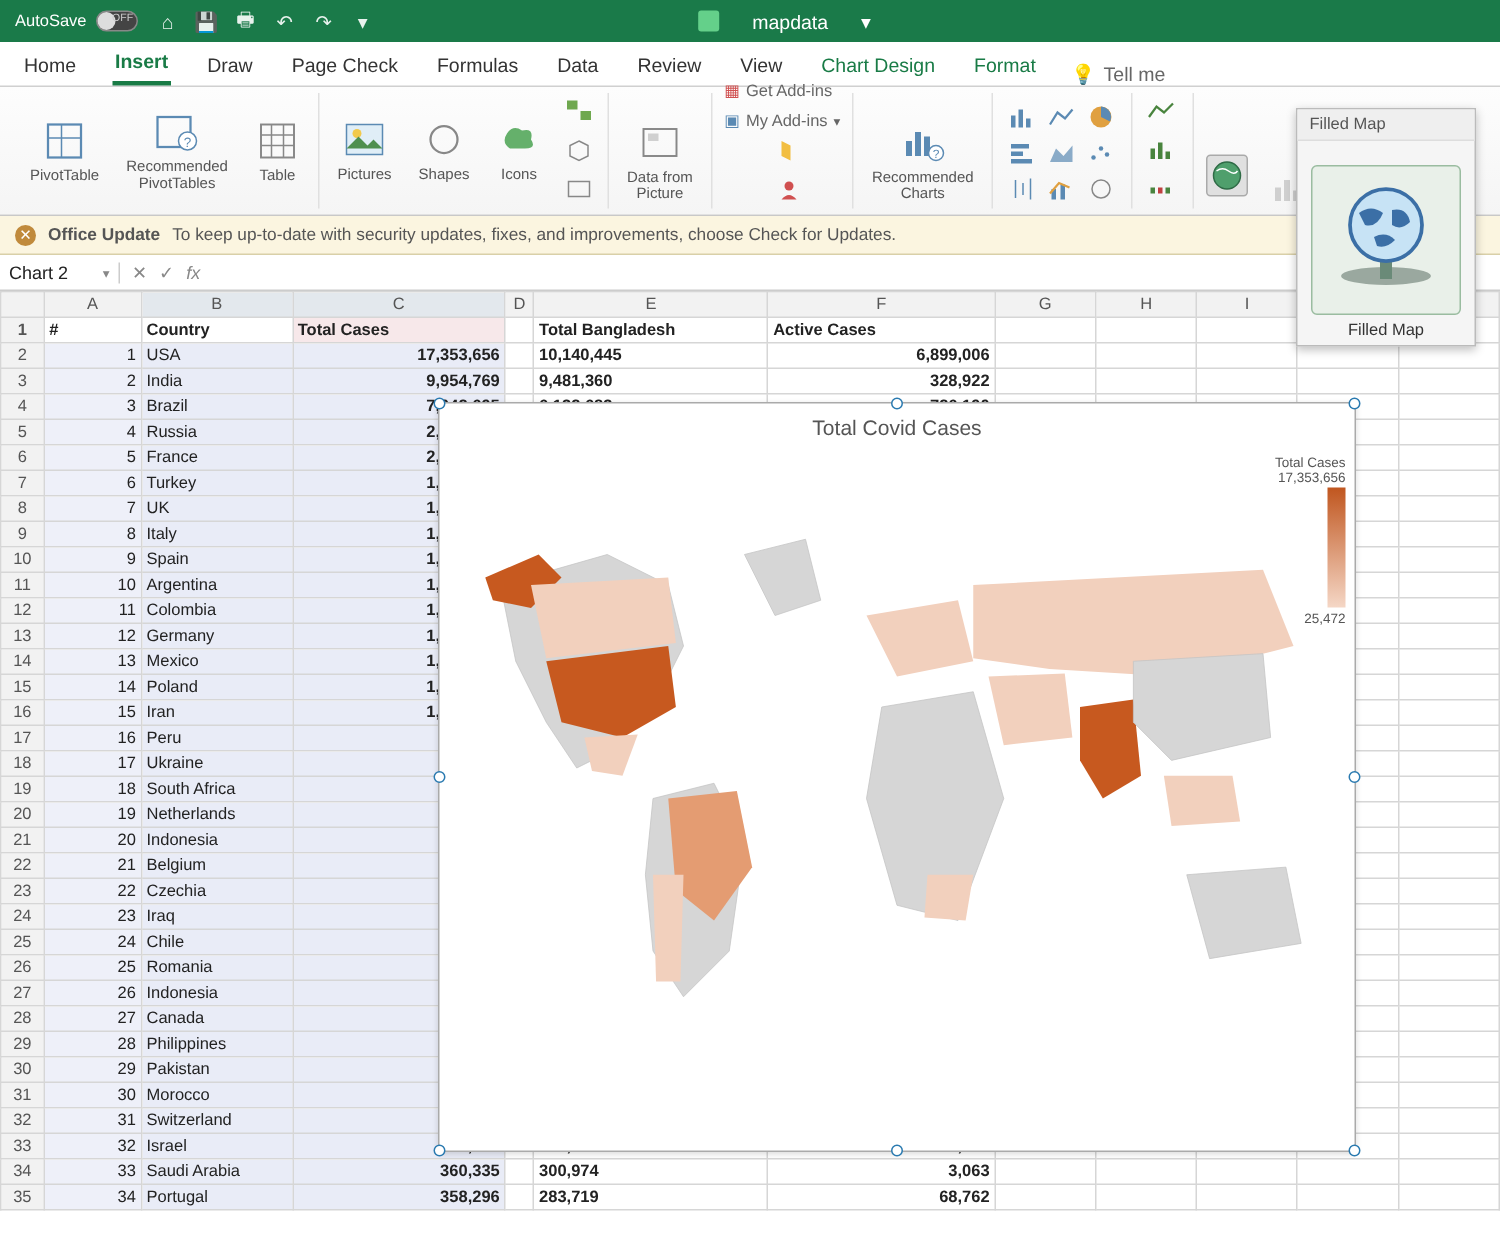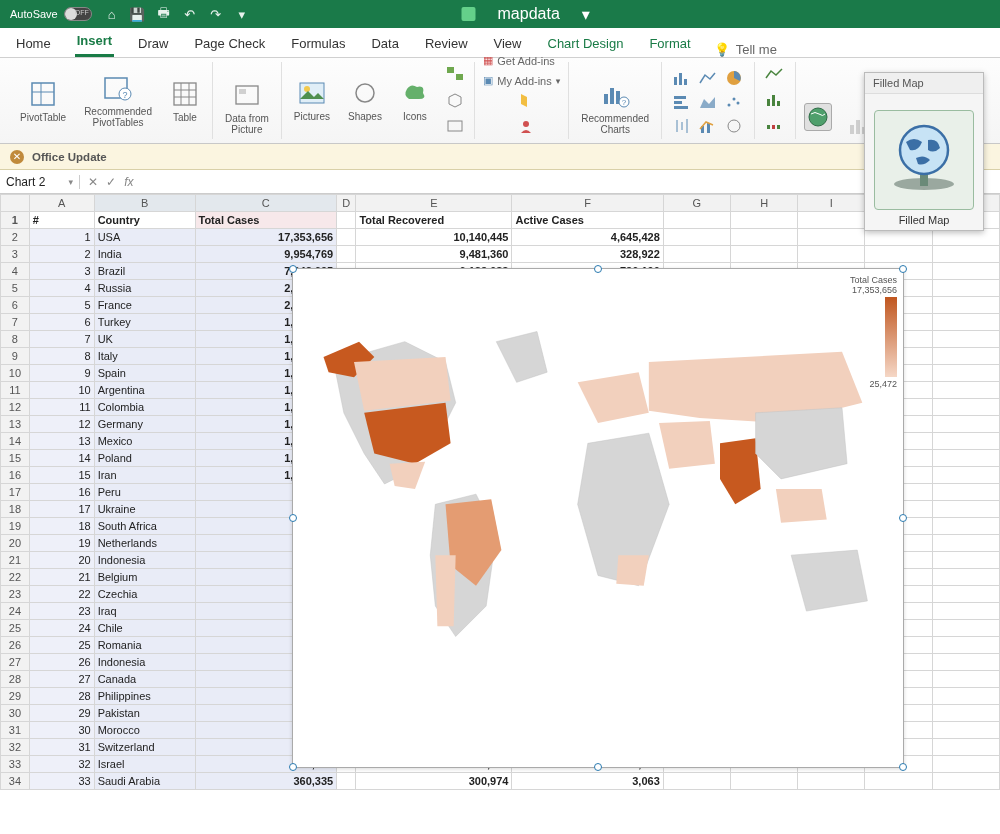--- a/index.html
+++ b/index.html
@@ -6,21 +6,21 @@
   body { width: 1000px; height: 834px; overflow: hidden; background: #fff; font-size: 12px; color: #222; position: relative; }
 
   
   .titlebar { background:#1a7a49; height:28px; display:flex; align-items:center; padding:0 10px; color:#fff; position:relative; }
   .autosave { display:flex; align-items:center; gap:6px; font-size:11px; }
   .toggle { width:28px; height:14px; border-radius:7px; background:#444; border:1px solid #888; position:relative; }
   .toggle .knob { width:12px;height:12px;border-radius:50%;background:#ddd;position:absolute;left:0;top:0; }
   .toggle .off{position:absolute;right:2px;top:1px;font-size:7px;color:#ccc;}
   .qat { display:flex; gap:10px; margin-left:12px; align-items:center; }
   .qat-icon { width:16px; height:16px; display:flex; align-items:center; justify-content:center; font-size:13px; opacity:.9; }
-  .filename { position:absolute; left:50%; transform:translateX(-30%); display:flex; align-items:center; gap:22px; font-size:16px; }
+  .filename { position:absolute; left:50%; transform:translateX(-30%); display:flex; align-items:center; gap:22px; font-size:13px; }
   .file-icon{width:14px;height:14px;background:#64d08a;border-radius:2px;}
 
   
   .tabs { background:#fff; height:30px; display:flex; align-items:flex-end; padding:0 14px; gap:22px; font-size:13px; border-bottom:1px solid #d0d0d0; }
   .tab { padding:6px 2px; cursor:pointer; color:#333; }
   .tab.active { color:#197b46; font-weight:600; border-bottom:3px solid #197b46; }
   .tab.ctx { color:#197b46; }
   .tellme { display:flex; align-items:center; gap:5px;color:#666; }
 
   
@@ -58,21 +58,21 @@
   
   .grid-wrap{position:relative;height:640px;}
   table.sheet{border-collapse:collapse;table-layout:fixed;width:1000px;}
   .sheet th,.sheet td{border:1px solid #d6d6d6;height:17px;font-size:11px;padding:0 3px;overflow:hidden;white-space:nowrap;}
   .sheet thead th{background:#f2f2f2;color:#555;font-weight:normal;text-align:center;}
   .sheet .rowhdr{background:#f2f2f2;text-align:center;color:#555;width:24px;}
   .sheet .col-num{width:54px;text-align:right;}
   .sheet .col-country{width:84px;text-align:left;}
   .sheet .col-total{width:118px;text-align:right;}
   .sheet .col-d{width:16px;}
-  .sheet .col-rec{width:130px;text-align:right;}
+  .sheet .col-rec{width:130px;}
   .sheet .col-act{width:126px;text-align:right;}
   .sel-a{background:#eef0f9;}
   .sel-b{background:#e9ecf7;}
   .hdr-row td{font-weight:600;background:#fff;color:#222;}
   .hilite-hdr{background:#f7e8ea !important;}
   .col-blank{width:56px;}
   .sheet thead th.sel{background:#e3e8ed;}
 
   
   .chart-obj{position:absolute;left:292px;top:74px;width:612px;height:500px;background:#fff;border:1px solid #aaa;box-shadow:0 1px 4px rgba(0,0,0,.15);}
@@ -166,77 +166,77 @@
               <line x1="2" y1="16" x2="24" y2="16" stroke="#888"></line>
               <line x1="9" y1="2" x2="9" y2="24" stroke="#888"></line>
               <line x1="17" y1="2" x2="17" y2="24" stroke="#888"></line>
             </svg>
           </span>
         <span>Table</span>
       </div>
     </div>
   </div>
   <div class="group">
+    <div class="group-row">
+      <div class="big-btn">
+        <span class="ico">
+            <svg width="28" height="24">
+              <rect x="2" y="2" width="24" height="20" fill="#e0eef7" stroke="#5b8ab3"></rect>
+              <circle cx="9" cy="8" r="3" fill="#f2c94c"></circle>
+              <path d="M2 18 L10 10 L16 16 L20 12 L26 18 Z" fill="#4f8f4f"></path>
+            </svg>
+          </span>
+        <span>Pictures</span>
+      </div>
+      <div class="big-btn">
+        <span class="ico">
+            <svg width="28" height="24">
+              <circle cx="14" cy="12" r="9" fill="none" stroke="#888" stroke-width="1.5"></circle>
+            </svg>
+          </span>
+        <span>Shapes</span>
+      </div>
+      <div class="big-btn">
+        <span class="ico">
+            <svg width="28" height="24">
+              <path d="M8 18 Q2 14 6 8 Q10 2 16 6 Q24 4 22 12 Q26 18 18 18 Z" fill="#65b06b"></path>
+            </svg>
+          </span>
+        <span>Icons</span>
+      </div>
+      <div style="display:flex;flex-direction:column;gap:4px;">
+        <span class="mini">
+            <svg width="18" height="16">
+              <rect x="1" y="1" width="7" height="6" fill="#6fa84f"></rect>
+              <rect x="10" y="8" width="7" height="6" fill="#6fa84f"></rect>
+            </svg>
+          </span>
+        <span class="mini">
+            <svg width="18" height="16">
+              <path d="M9 2 L15 5 L15 12 L9 15 L3 12 L3 5 Z" fill="none" stroke="#888"></path>
+            </svg>
+          </span>
+        <span class="mini">
+            <svg width="18" height="16">
+              <rect x="2" y="3" width="14" height="10" fill="none" stroke="#888"></rect>
+            </svg>
+          </span>
+      </div>
+    </div>
+  </div>
+  <div class="group">
     <div class="big-btn">
       <span class="ico">
           <svg width="28" height="26">
             <rect x="3" y="4" width="22" height="18" fill="none" stroke="#888" stroke-width="1.3"></rect>
             <rect x="6" y="7" width="7" height="5" fill="#d0d0d0"></rect>
           </svg>
         </span>
       <span style="white-space:pre-line;text-align:center;">Data from
 Picture</span>
-    </div>
-  </div>
-  <div class="group">
-    <div class="group-row">
-      <div class="big-btn">
-        <span class="ico">
-            <svg width="28" height="24">
-              <rect x="2" y="2" width="24" height="20" fill="#e0eef7" stroke="#5b8ab3"></rect>
-              <circle cx="9" cy="8" r="3" fill="#f2c94c"></circle>
-              <path d="M2 18 L10 10 L16 16 L20 12 L26 18 Z" fill="#4f8f4f"></path>
-            </svg>
-          </span>
-        <span>Pictures</span>
-      </div>
-      <div class="big-btn">
-        <span class="ico">
-            <svg width="28" height="24">
-              <circle cx="14" cy="12" r="9" fill="none" stroke="#888" stroke-width="1.5"></circle>
-            </svg>
-          </span>
-        <span>Shapes</span>
-      </div>
-      <div class="big-btn">
-        <span class="ico">
-            <svg width="28" height="24">
-              <path d="M8 18 Q2 14 6 8 Q10 2 16 6 Q24 4 22 12 Q26 18 18 18 Z" fill="#65b06b"></path>
-            </svg>
-          </span>
-        <span>Icons</span>
-      </div>
-      <div style="display:flex;flex-direction:column;gap:4px;">
-        <span class="mini">
-            <svg width="18" height="16">
-              <rect x="1" y="1" width="7" height="6" fill="#6fa84f"></rect>
-              <rect x="10" y="8" width="7" height="6" fill="#6fa84f"></rect>
-            </svg>
-          </span>
-        <span class="mini">
-            <svg width="18" height="16">
-              <path d="M9 2 L15 5 L15 12 L9 15 L3 12 L3 5 Z" fill="none" stroke="#888"></path>
-            </svg>
-          </span>
-        <span class="mini">
-            <svg width="18" height="16">
-              <rect x="2" y="3" width="14" height="10" fill="none" stroke="#888"></rect>
-            </svg>
-          </span>
-      </div>
     </div>
   </div>
   <div class="group">
     <div style="display:flex;flex-direction:column;gap:3px;">
       <div class="addins-text">
           <span style="color:#d05050;">▦</span>
           <span>Get Add-ins</span>
         </div>
       <div class="addins-text">
           <span style="color:#5b8ab3;">▣</span>
@@ -394,20 +394,21 @@
         <path d="M32 38 Q40 34 46 40 Q40 46 34 44 Z" fill="#3b6fa6"></path>
       </svg>
     </div>
     <div class="fmtxt">Filled Map</div>
   </div>
 </div>
 
 <div class="infobar">
   <span class="info-x">✕</span>
   <b>Office Update</b>
+  <span>To keep up-to-date with security updates, fixes, and improvements, choose Check for Updates.</span>
 </div>
 
 <div class="fxbar">
   <div class="namebox">
     <span>Chart 2</span>
     <span style="font-size:9px;color:#888;">▾</span>
   </div>
   <div class="fxicons">
     <span>✕</span>
     <span>✓</span>
@@ -448,36 +449,36 @@
       <th>K</th>
     </tr>
   </thead>
   <tbody id="grid-body">
         <tr class="hdr-row">
           <td class="rowhdr">1</td>
           <td class="col-num sel-a" style="text-align:left">#</td>
           <td class="col-country sel-a">Country</td>
           <td class="col-total hilite-hdr" style="text-align:left">Total Cases</td>
           <td class="col-d"></td>
-          <td class="col-rec" style="text-align:left">Total Recovered</td>
+          <td class="col-rec" style="text-align:left">Total Bangladesh</td>
           <td class="col-act" style="text-align:left">Active Cases</td>
           <td></td>
           <td></td>
           <td></td>
           <td></td>
           <td></td>
         </tr>
         <tr>
           <td class="rowhdr">2</td>
           <td class="col-num sel-a">1</td>
           <td class="col-country sel-b">USA</td>
           <td class="col-total sel-b" style="font-weight:600">17,353,656</td>
           <td class="col-d"></td>
           <td class="col-rec" style="font-weight:600">10,140,445</td>
-          <td class="col-act" style="font-weight:600">4,645,428</td>
+          <td class="col-act" style="font-weight:600">6,899,006</td>
           <td></td>
           <td></td>
           <td></td>
           <td></td>
           <td></td>
         </tr>
         <tr>
           <td class="rowhdr">3</td>
           <td class="col-num sel-a">2</td>
           <td class="col-country sel-b">India</td>
@@ -912,40 +913,55 @@
           <td></td>
         </tr>
         <tr>
           <td class="rowhdr">34</td>
           <td class="col-num sel-a">33</td>
           <td class="col-country sel-b">Saudi Arabia</td>
           <td class="col-total sel-b" style="font-weight:600">360,335</td>
           <td class="col-d"></td>
           <td class="col-rec" style="font-weight:600">300,974</td>
           <td class="col-act" style="font-weight:600">3,063</td>
+          <td></td>
+          <td></td>
+          <td></td>
+          <td></td>
+          <td></td>
+        </tr>
+        <tr>
+          <td class="rowhdr">35</td>
+          <td class="col-num sel-a">34</td>
+          <td class="col-country sel-b">Portugal</td>
+          <td class="col-total sel-b" style="font-weight:600">358,296</td>
+          <td class="col-d"></td>
+          <td class="col-rec" style="font-weight:600">283,719</td>
+          <td class="col-act" style="font-weight:600">68,762</td>
           <td></td>
           <td></td>
           <td></td>
           <td></td>
           <td></td>
         </tr>
       </tbody>
 </table>
 
 <div class="chart-obj">
   <div class="chart-handles">
     <div class="h tl"></div>
         <div class="h tm"></div>
         <div class="h tr"></div>
     <div class="h ml"></div>
         <div class="h mr"></div>
     <div class="h bl"></div>
         <div class="h bm"></div>
         <div class="h br"></div>
   </div>
+  <div class="chart-title">Total Covid Cases</div>
   <div class="map-area">
     <div class="legend">
       <div>Total Cases</div>
       <div>17,353,656</div>
       <div class="bar"></div>
       <div>25,472</div>
     </div>
     <svg class="worldmap" viewBox="0 0 600 360">
 
       <path class="land" d="M40 60 L110 40 L150 60 L160 100 L140 140 L110 170 L90 180 L70 150 L50 110 Z"></path>

